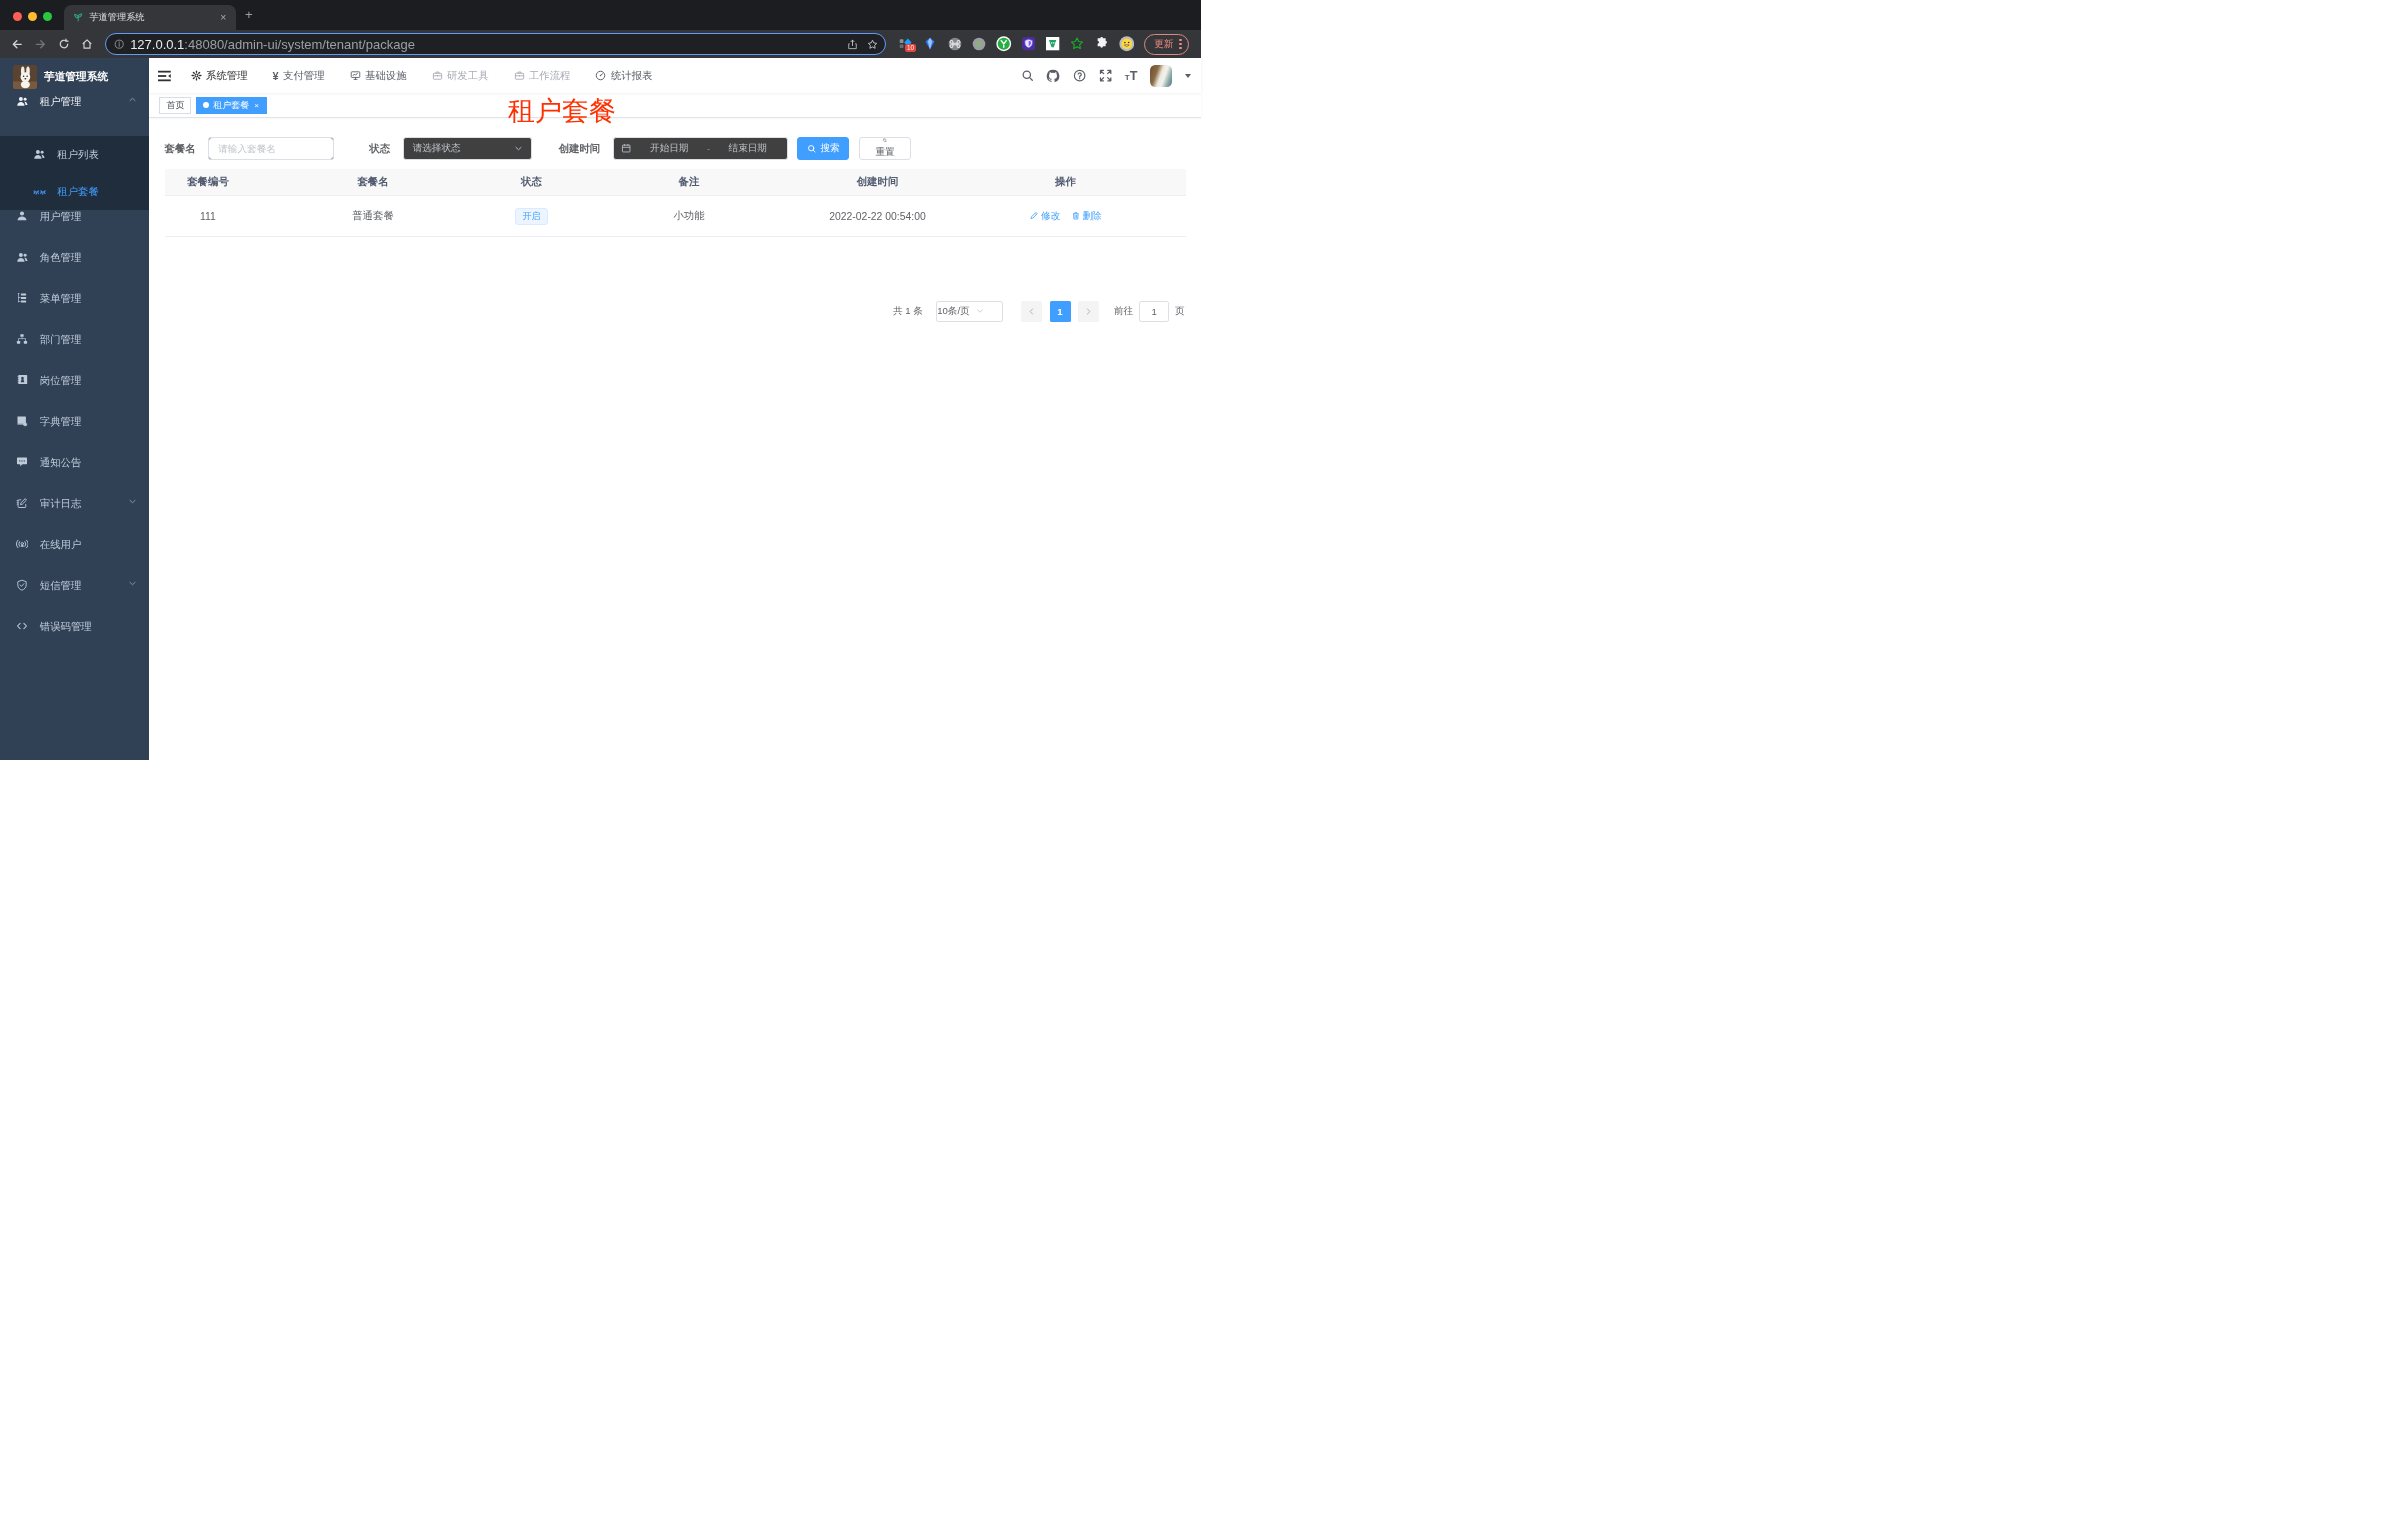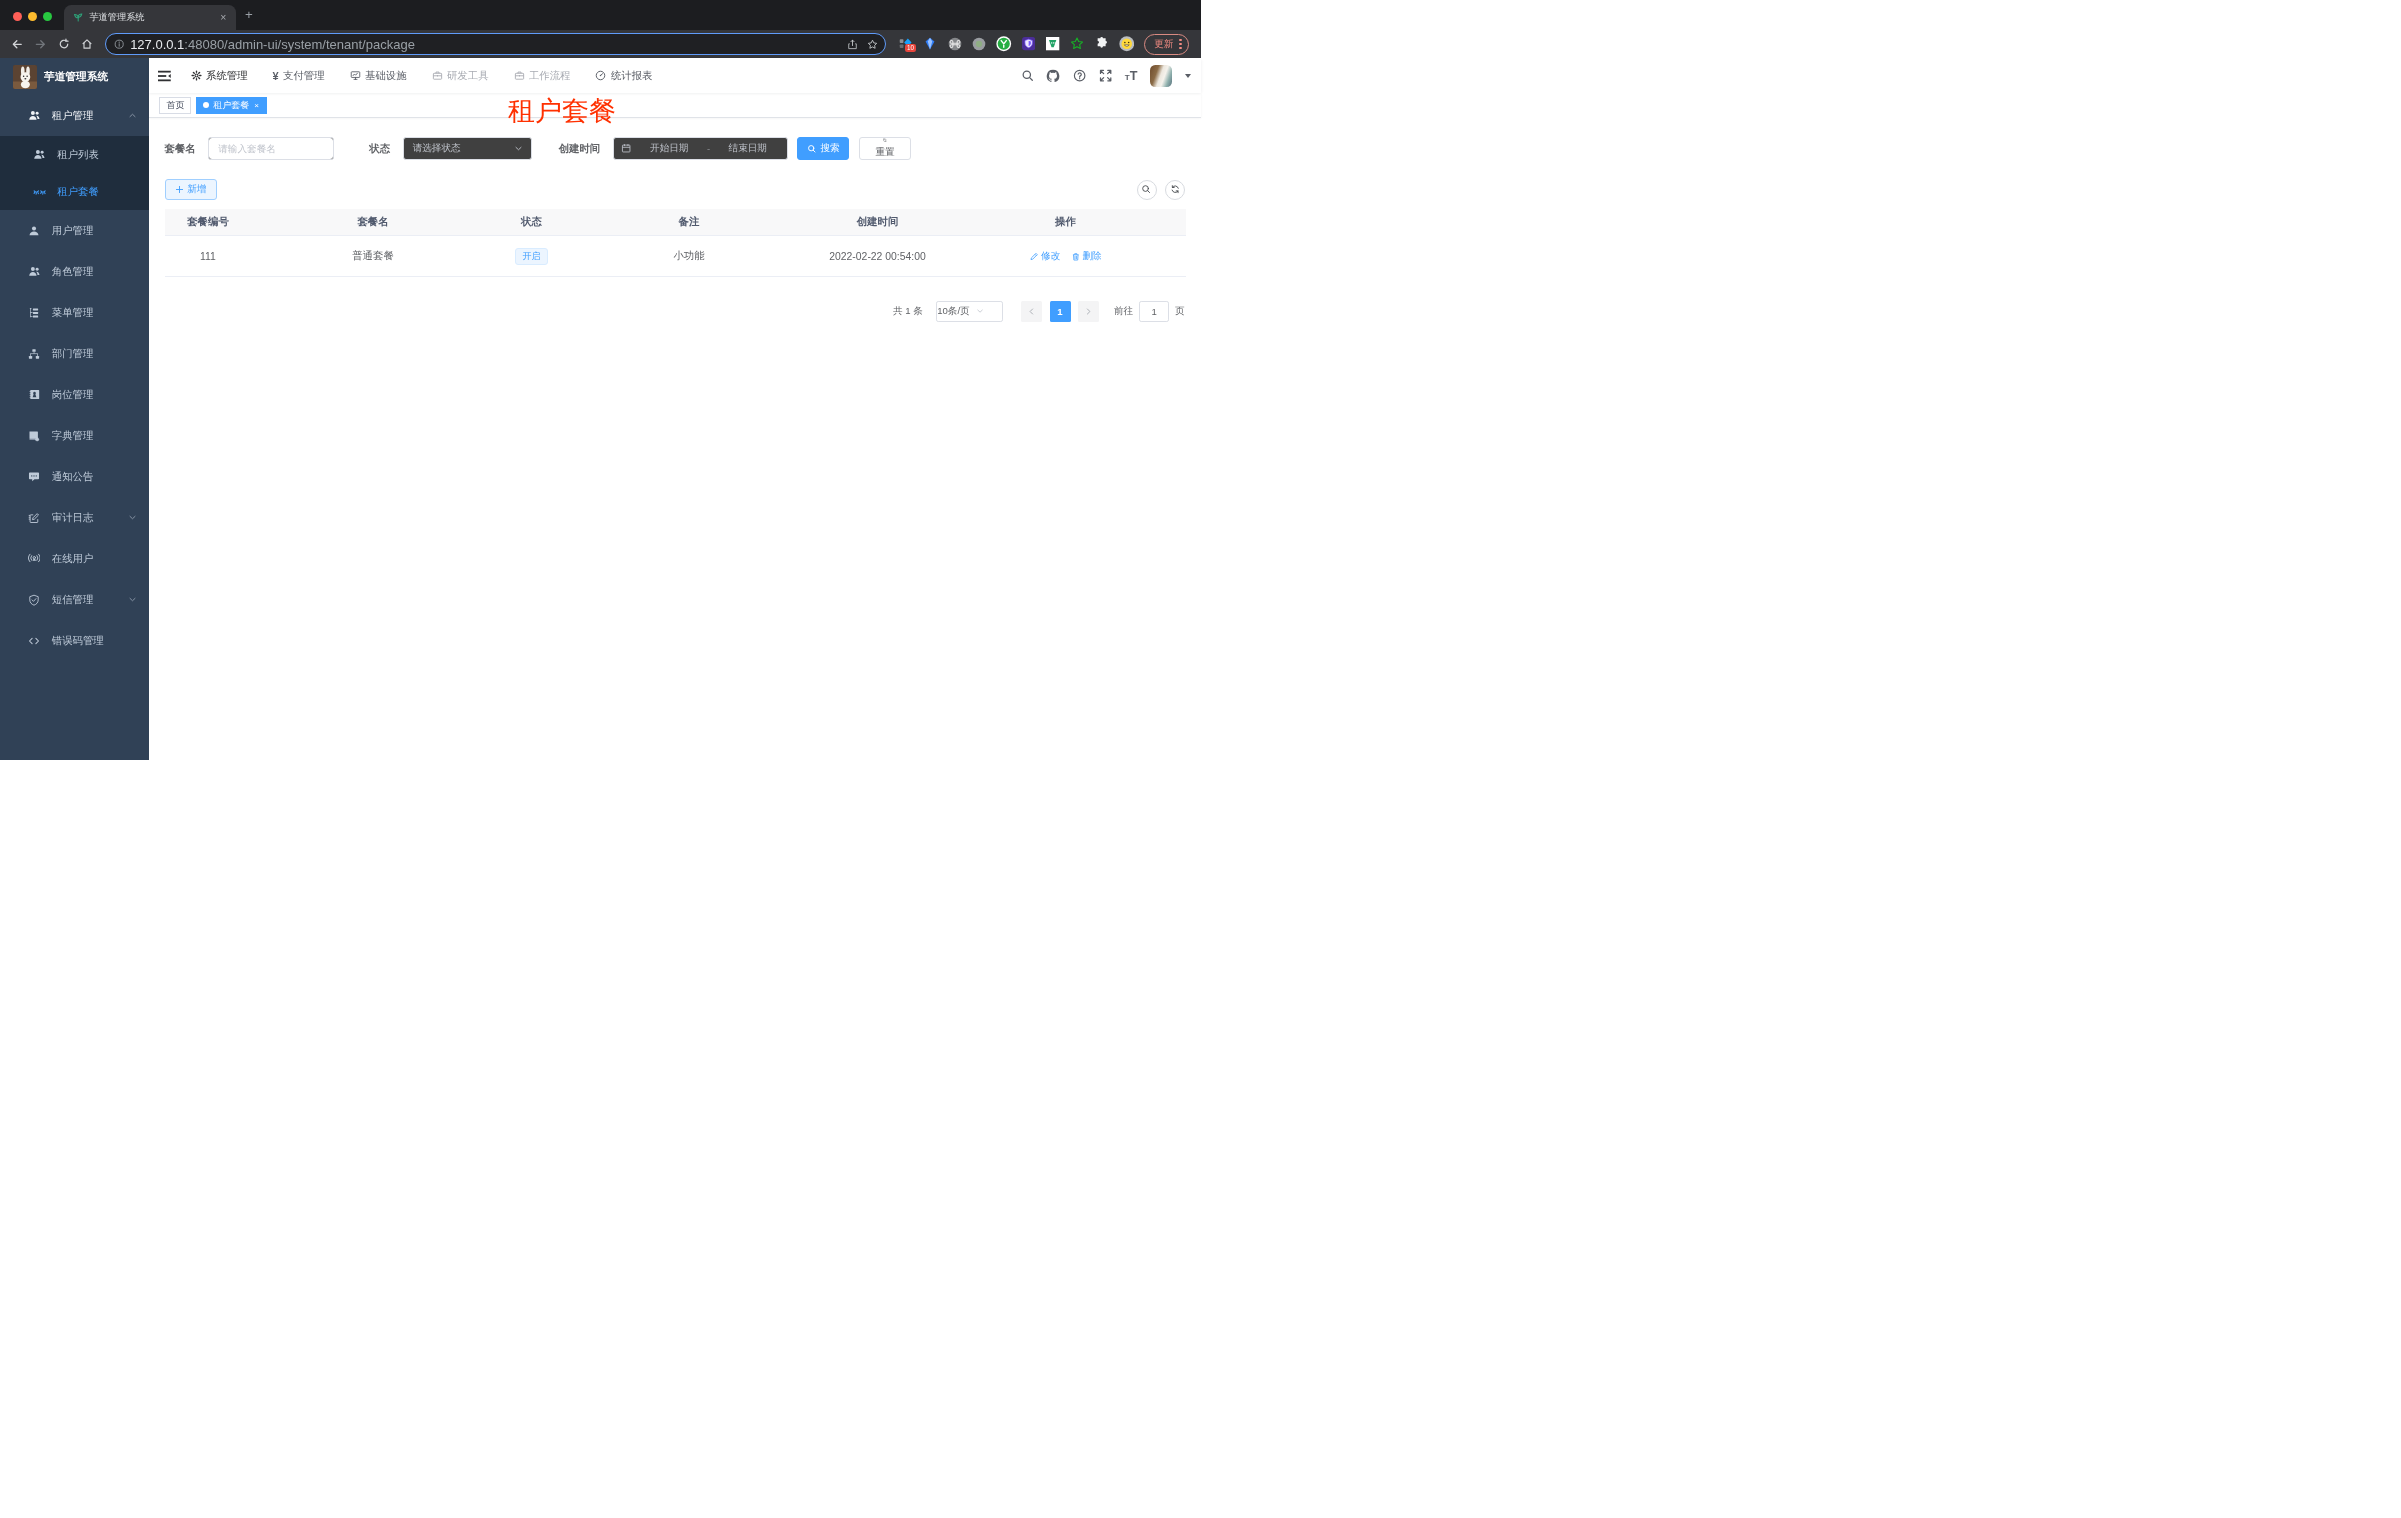--- a/index.html
+++ b/index.html
@@ -40,22 +40,22 @@
   .vdots i { width:2.2px; height:2.2px; border-radius:50%; background:#f28b82; }
 
   
   .app { position:absolute; top:58px; left:0; width:1201px; height:702px; display:flex; }
 
   
   .sidebar { width:149px; background:#304156; color:#bfcbd9; flex-shrink:0; }
   .logo-row { height:37px; display:flex; align-items:center; gap:7.4px; padding-left:12.6px; }
   .logo-img { width:24px; height:24px; border-radius:2.2px; background:#4a3b30; overflow:hidden; }
   .logo-title { color:#fff; font-size:10.7px; font-weight:bold; }
-  .side-item { height:41px; display:flex; align-items:center; gap:11px; padding:0 12px 0 15.5px;
-    font-size:10.4px; color:#bfcbd9; cursor:pointer;margin-left:12px; }
+  .side-item { height:41px; display:flex; align-items:flex-start; gap:11px; padding:0 12px 0 15.5px;
+    font-size:10.4px; color:#bfcbd9; cursor:pointer; }
   .side-item .chev { margin-left:auto; color:#8f9bab; }
   .side-item.group { color:#f0f3f7; }
   .submenu { background:#1f2d3d; }
   .sub-item { height:37px; display:flex; align-items:center; gap:11px; padding-left:33px; font-size:10.4px; color:#bfcbd9; cursor:pointer; }
   .sub-item.active { color:#409eff; }
   .sicon { width:13.3px; display:flex; justify-content:center; }
 
   
   .main { flex:1; background:#fff; position:relative; min-width:0; }
   .appbar { height:35px; display:flex; align-items:center; padding:0 10.4px 0 9px;
@@ -621,44 +621,20 @@
           <svg width="9.6" height="9.6" viewBox="0 0 16 16" fill="none" stroke="#606266" stroke-width="1.5" stroke-linecap="round">
               <path d="M12.8 6.6 A5.2 5.2 0 0 0 3.6 5.2"></path>
               <path d="M3.6 2.6 v2.8 h2.8"></path>
               <path d="M3.2 9.4 A5.2 5.2 0 0 0 12.4 10.8"></path>
               <path d="M12.4 13.4 v-2.8 h-2.8"></path>
             </svg>
           <span>重置</span>
         </span>
       </div>
 
-      <div class="toolrow">
-        <span class="btn btn-add">
-          <svg width="9" height="9" viewBox="0 0 16 16" fill="none" stroke="#409eff" stroke-width="1.6" stroke-linecap="round">
-              <path d="M8 2.5 V13.5 M2.5 8 H13.5"></path>
-            </svg>
-          <span>新增</span>
-        </span>
-        <span class="circles">
-          <span class="circle-btn">
-            <svg width="10.4" height="10.4" viewBox="0 0 16 16" fill="none" stroke="currentColor" stroke-width="1.4" stroke-linecap="round">
-                <circle cx="7" cy="7" r="4.4"></circle>
-                <path d="M10.4 10.4 L13.2 13.2"></path>
-              </svg>
-          </span>
-          <span class="circle-btn">
-            <svg width="10.4" height="10.4" viewBox="0 0 16 16" fill="none" stroke="currentColor" stroke-width="1.4" stroke-linecap="round">
-                <path d="M12.8 6.6 A5.2 5.2 0 0 0 3.6 5.2"></path>
-                <path d="M3.6 2.6 v2.8 h2.8"></path>
-                <path d="M3.2 9.4 A5.2 5.2 0 0 0 12.4 10.8"></path>
-                <path d="M12.4 13.4 v-2.8 h-2.8"></path>
-              </svg>
-          </span>
-        </span>
-      </div>
 
       <div class="table">
         <div class="tr th">
           <span class="cell c1">套餐编号</span>
           <span class="cell c2">套餐名</span>
           <span class="cell c3">状态</span>
           <span class="cell c4">备注</span>
           <span class="cell c5">创建时间</span>
           <span class="cell c6">操作</span>
         </div>

